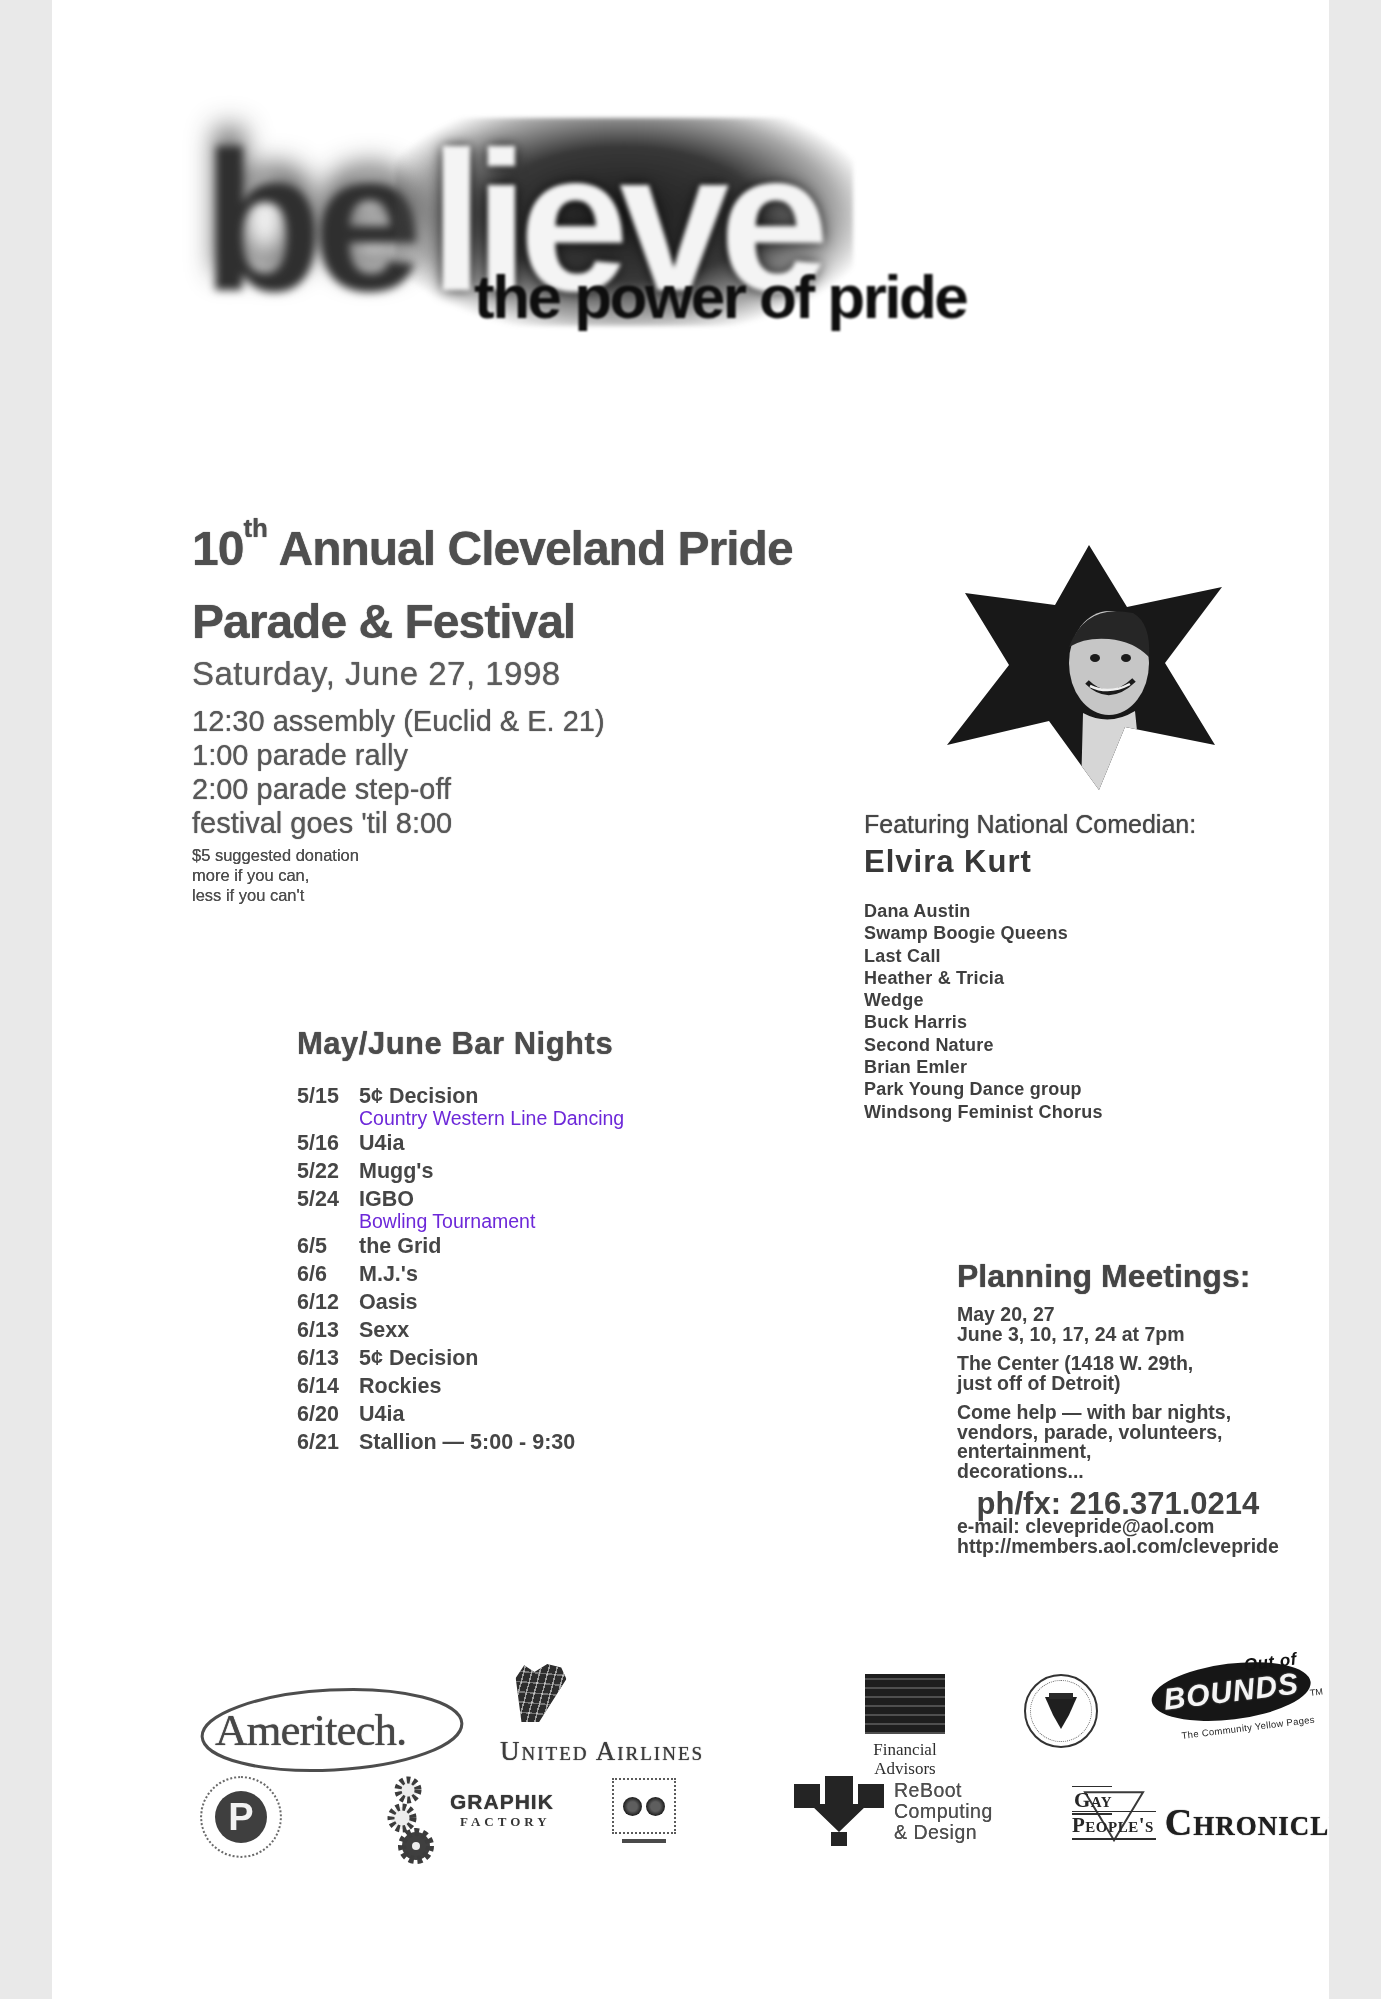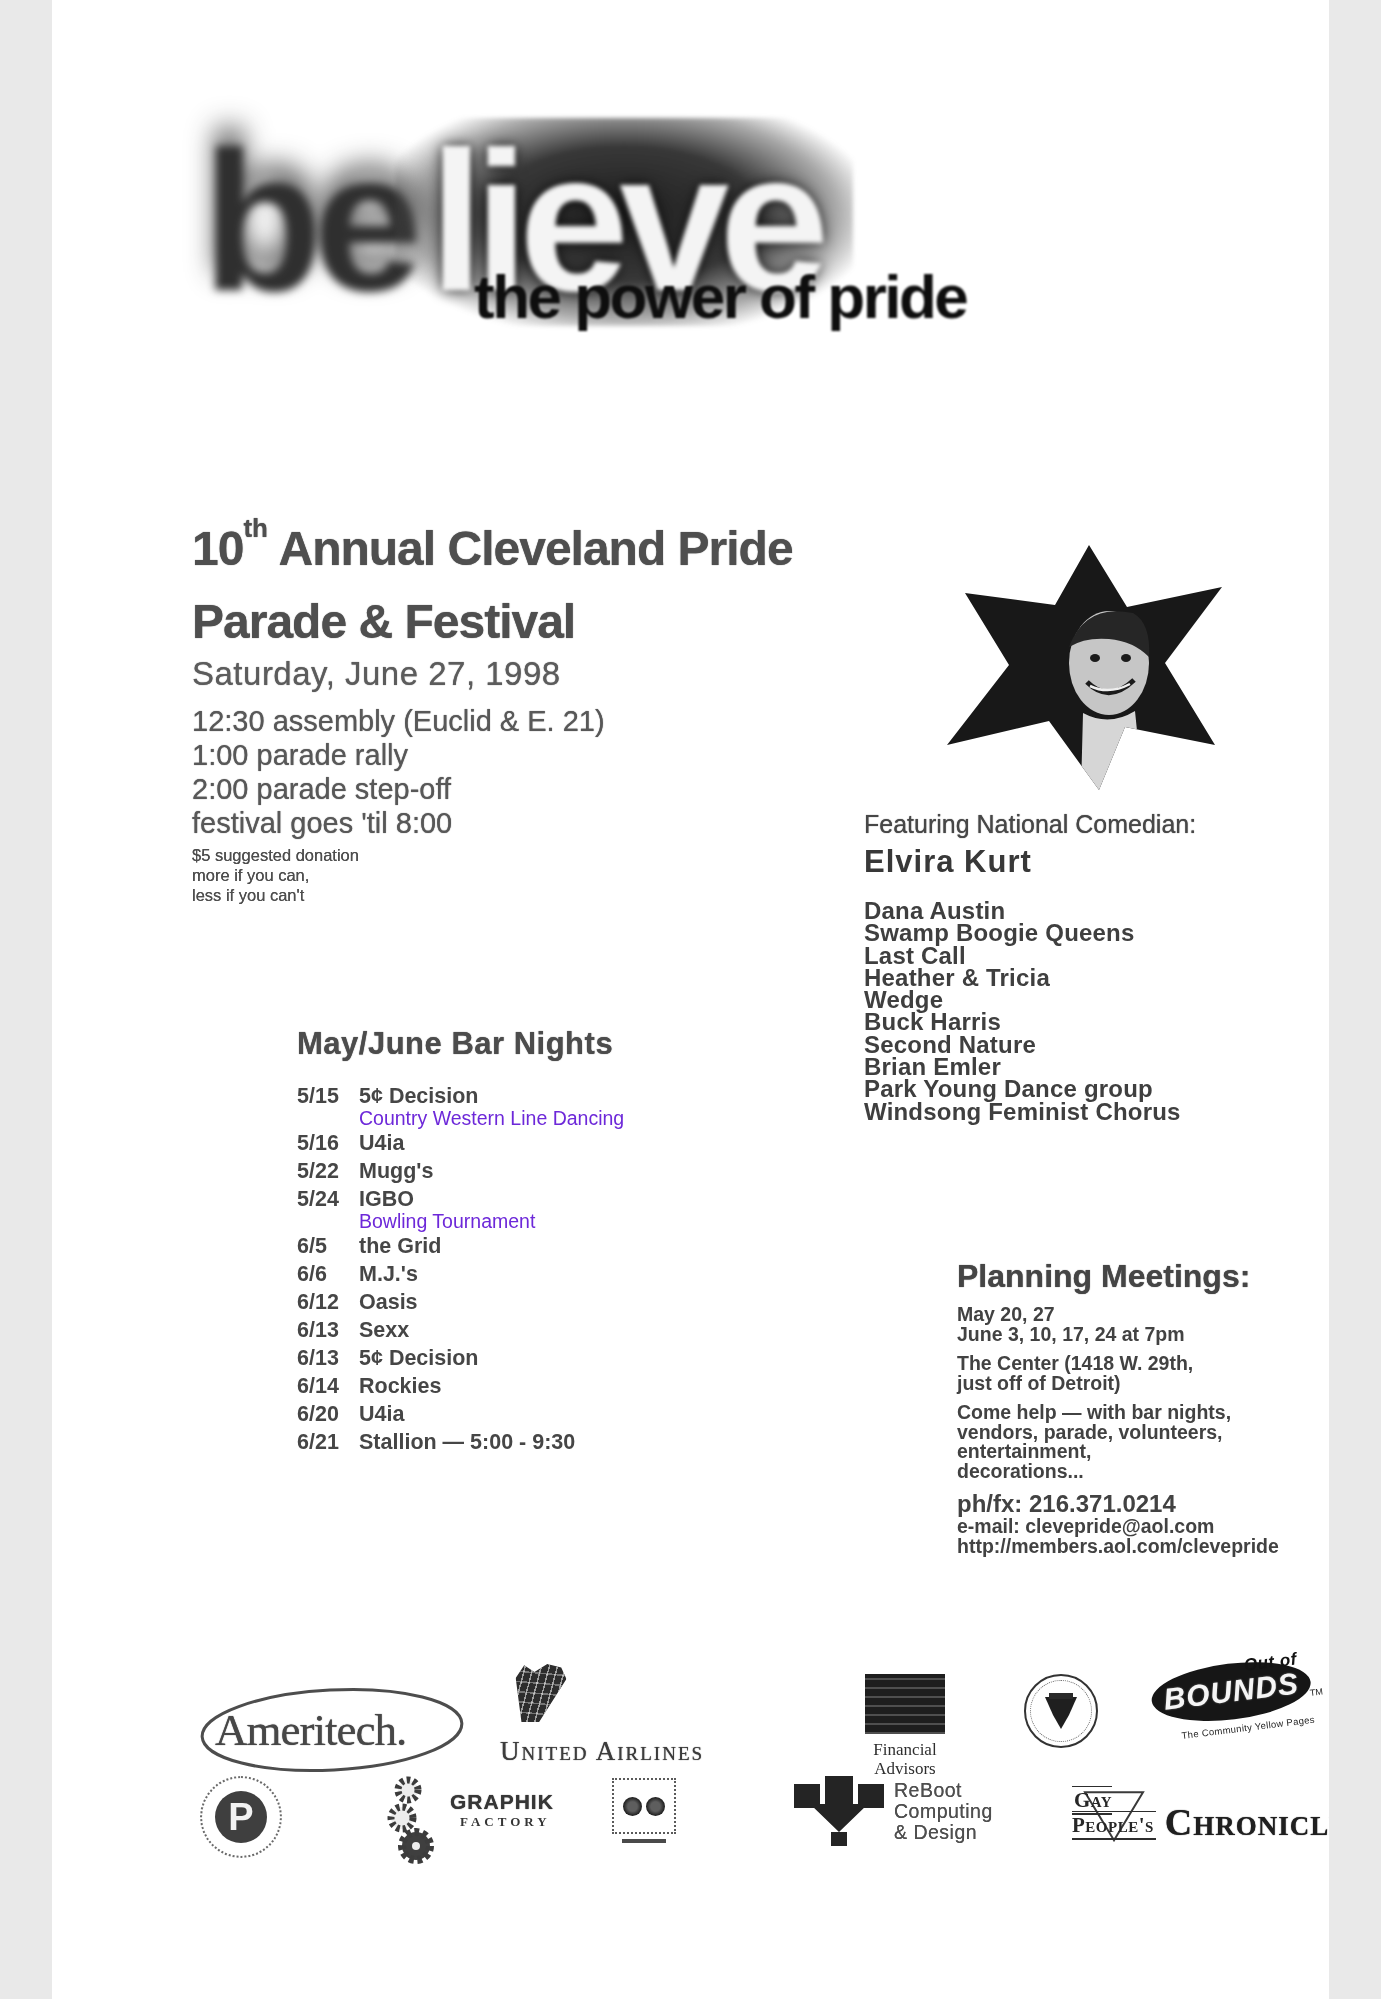--- a/index.html
+++ b/index.html
@@ -25,36 +25,36 @@
   .schedule{position:absolute;left:140px;top:704px;font-size:29px;color:#585858;
     line-height:34px;text-shadow:0 0 1px #585858;}
   .donation{position:absolute;left:140px;top:845px;font-size:16.5px;color:#4e4e4e;
     line-height:20px;text-shadow:0 0 .5px #4e4e4e;}
   
   .star-wrap{position:absolute;left:885px;top:545px;}
   .featured{position:absolute;left:812px;top:810px;}
   .featured-intro{font-size:25px;color:#474747;text-shadow:0 0 1px #474747;}
   .featured-name{font-size:31px;font-weight:700;color:#383838;margin-top:5px;letter-spacing:1px;}
   .performers{position:absolute;left:812px;top:900px;list-style:none;margin:0;padding:0;
-    font-size:24px;font-weight:700;color:#3f3f3f;line-height:22.3px;letter-spacing:.2px;}
+    font-size:18px;font-weight:700;color:#3f3f3f;line-height:22.3px;letter-spacing:.2px;}
   
   .bar-nights{position:absolute;left:245px;top:1026px;}
   .bn-heading{font-size:31px;font-weight:700;color:#4c4c4c;margin:0 0 22px 0;letter-spacing:.5px;
     text-shadow:0 0 1px #4c4c4c;}
   .bn-item{margin-bottom:4px;}
   .bn-row{display:flex;line-height:24px;}
   .bn-date{min-width:62px;font-weight:700;font-size:21.5px;color:#464646;}
   .bn-name{font-weight:700;font-size:21.5px;color:#464646;}
   .bn-note{margin-left:62px;font-size:19.5px;color:#6d28d9;line-height:18px;margin-top:1px;}
   .bn-note:empty{display:none;}
   
   .planning{position:absolute;left:905px;top:1258px;color:#424242;}
   .pl-heading{font-size:32px;font-weight:700;margin:0;color:#454545;text-shadow:0 0 1px #454545;}
   .pl-group{margin-top:10px;font-size:19.5px;font-weight:700;line-height:19.5px;}
-  .pl-phone{font-size:24px;line-height:26px;}
+  .pl-phone{font-size:31px;line-height:26px;text-align:center;}
   
   .sponsor{position:absolute;}
   .ameritech{left:145px;top:1682px;width:270px;height:95px;}
   .ameritech svg{position:absolute;left:0;top:0;}
   .ameritech-text{position:absolute;left:18px;top:22px;font-family:"Liberation Serif",serif;
     font-size:45px;color:#474747;letter-spacing:-1px;text-shadow:0 0 1px #474747;}
   .united{left:448px;top:1664px;width:300px;}
   .tulip{width:52px;height:58px;margin-left:12px;background:#2d2d2d;
     background-image:repeating-linear-gradient(95deg,rgba(255,255,255,.55) 0 1.5px,transparent 1.5px 8px),
       repeating-linear-gradient(5deg,rgba(255,255,255,.35) 0 1.5px,transparent 1.5px 10px);

